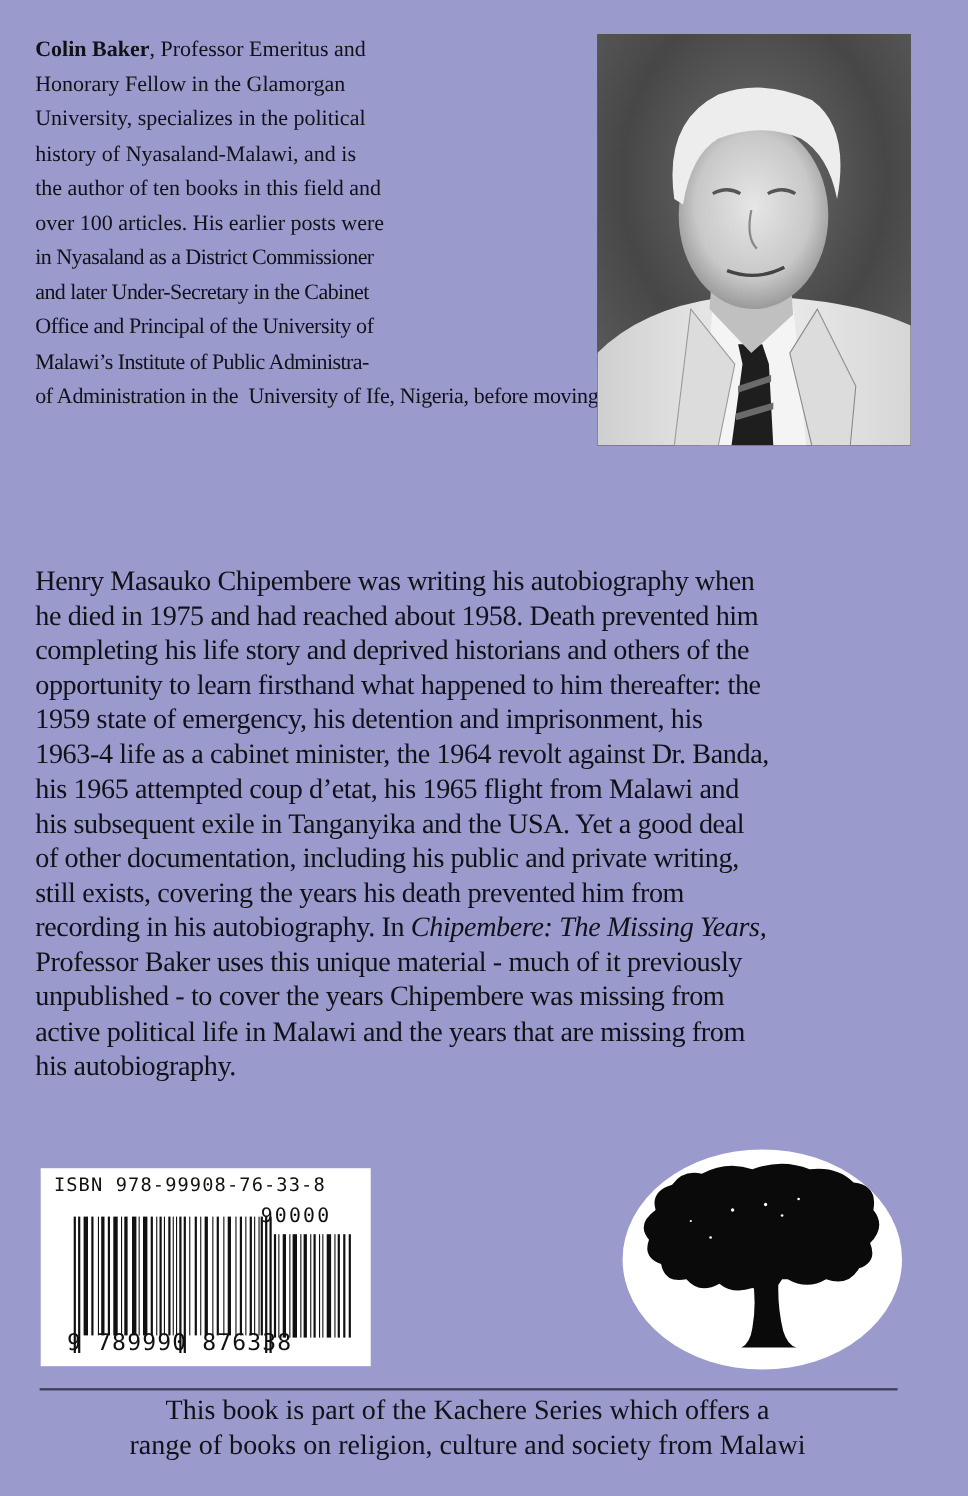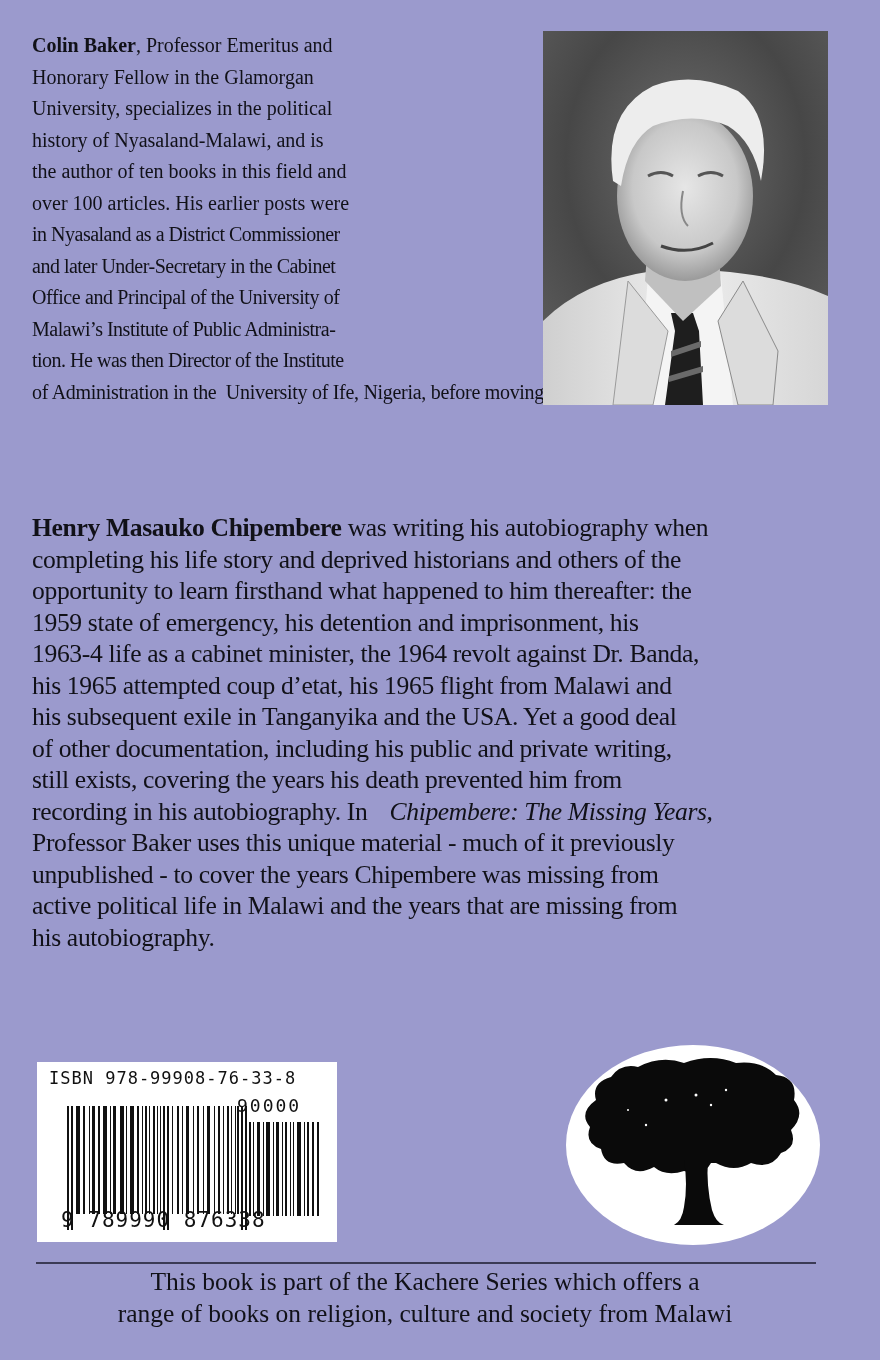--- a/index.html
+++ b/index.html
@@ -20,22 +20,22 @@
     position: absolute; left: 543px; top: 31px; width: 285px; height: 374px;
     background: radial-gradient(ellipse at 45% 35%, #6a6a6a 0%, #4a4a4a 40%, #3a3a3a 70%, #555 100%);
     overflow: hidden;
   }
   .photo svg { display:block; }
   .chip {
     position: absolute; left: 32px; top: 512px; width: 800px;
     font-size: 25.6px; line-height: 31.5px;
     letter-spacing: -0.35px;
   }
-  .chip b { font-weight: bold; }
-  .chip i { font-style: italic; margin-left: 16px; }
+  .chip b { font-weight: normal; }
+  .chip i { font-style: italic; }
   .barcode {
     position: absolute; left: 37px; top: 1062px; width: 300px; height: 180px;
     background: #ffffff;
   }
   .isbn-text {
     position: absolute; left: 12px; top: 6px;
     font-family: "DejaVu Sans Mono", monospace; font-size: 17px; letter-spacing: 1px;
     color: #111;
   }
   .addon-text {
@@ -70,21 +70,20 @@
     <div><b>Colin Baker</b><span>, Professor Emeritus and</span></div>
     <div>Honorary Fellow in the Glamorgan</div>
     <div>University, specializes in the political</div>
     <div>history of Nyasaland-Malawi, and is</div>
     <div>the author of ten books in this field and</div>
     <div>over 100 articles. His earlier posts were</div>
     <div style="letter-spacing:-0.5px">in Nyasaland as a District Commissioner</div>
     <div style="letter-spacing:-0.5px">and later Under-Secretary in the Cabinet</div>
     <div style="letter-spacing:-0.4px">Office and Principal of the University of</div>
     <div style="letter-spacing:-0.5px">Malawi’s Institute of Public Administra-</div>
-    <div style="letter-spacing:-0.5px">tion. He was then Director of the Institute</div>
   </div>
   <div style="white-space:pre; letter-spacing:-0.3px">of Administration in the  University of Ife, Nigeria, before moving</div>
 </div>
 
 <div class="photo">
   <svg width="285" height="374" viewBox="0 0 285 374">
     <defs>
       <radialGradient id="bg" cx="50%" cy="35%" r="70%">
         <stop offset="0" stop-color="#6e6e6e"></stop>
         <stop offset="0.6" stop-color="#474747"></stop>
@@ -121,20 +120,21 @@
 
     <path d="M105 145 Q118 138 130 145" stroke="#555" stroke-width="3" fill="none"></path>
     <path d="M155 145 Q168 138 180 145" stroke="#555" stroke-width="3" fill="none"></path>
     <path d="M140 160 Q135 185 145 195" stroke="#888" stroke-width="2" fill="none"></path>
     <path d="M118 215 Q145 225 170 212" stroke="#444" stroke-width="3" fill="none"></path>
   </svg>
 </div>
 
 <div class="chip">
   <div><b>Henry Masauko Chipembere</b><span> was writing his autobiography when</span></div>
+  <div>he died in 1975 and had reached about 1958. Death prevented him</div>
   <div>completing his life story and deprived historians and others of the</div>
   <div>opportunity to learn firsthand what happened to him thereafter: the</div>
   <div>1959 state of emergency, his detention and imprisonment, his</div>
   <div>1963-4 life as a cabinet minister, the 1964 revolt against Dr. Banda,</div>
   <div>his 1965 attempted coup d’etat, his 1965 flight from Malawi and</div>
   <div>his subsequent exile in Tanganyika and the USA. Yet a good deal</div>
   <div>of other documentation, including his public and private writing,</div>
   <div>still exists, covering the years his death prevented him from</div>
   <div><span style="white-space:pre">recording in his autobiography. In </span><i>Chipembere: The Missing Years,</i></div>
   <div>Professor Baker uses this unique material - much of it previously</div>

